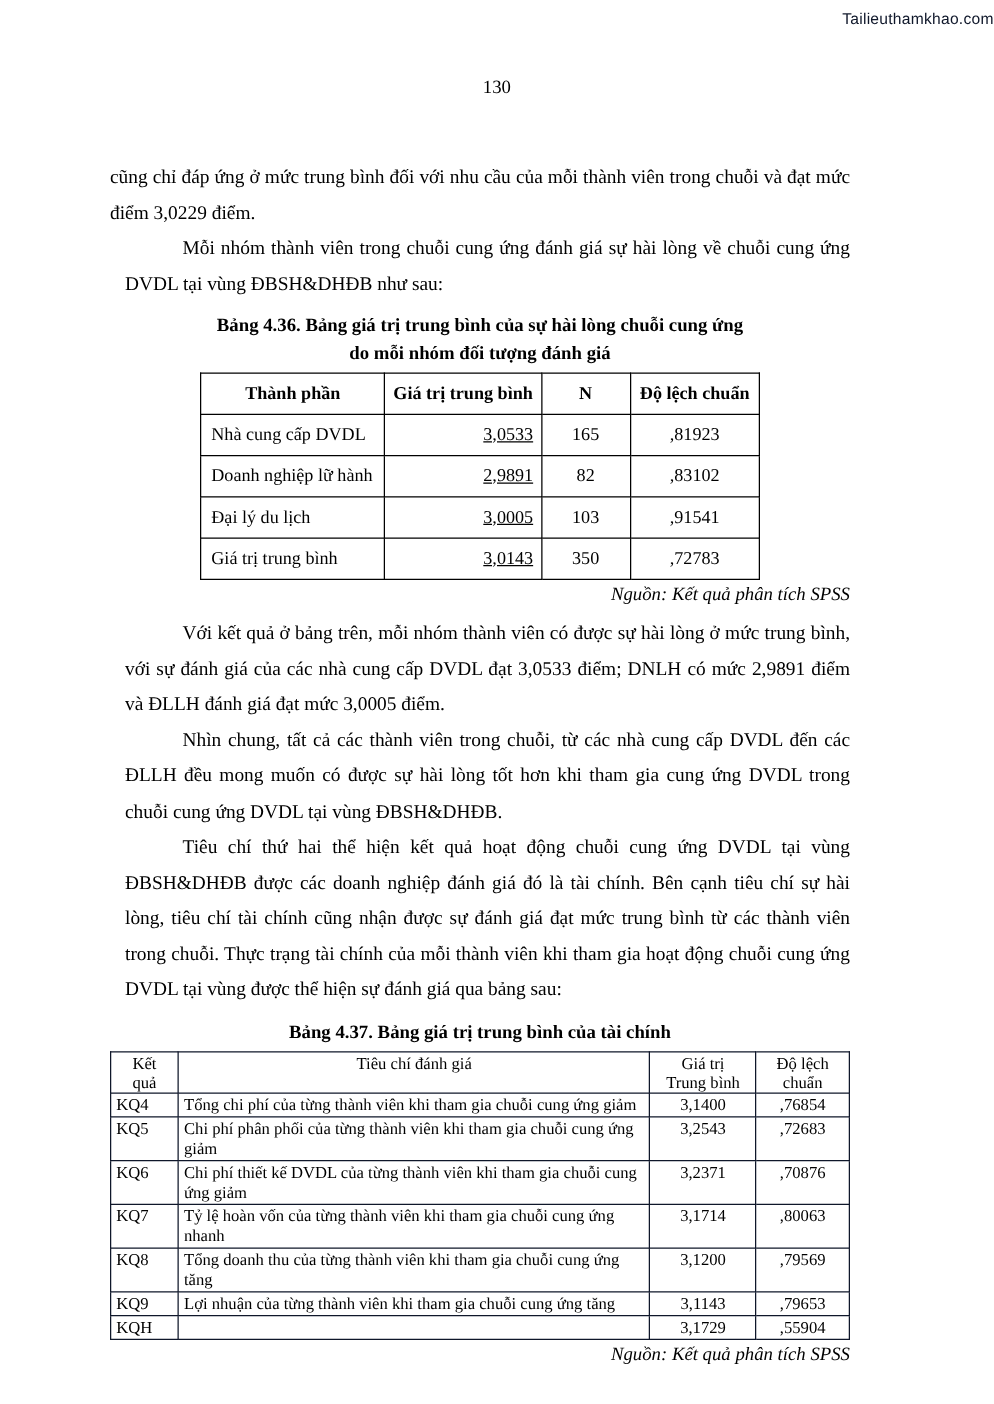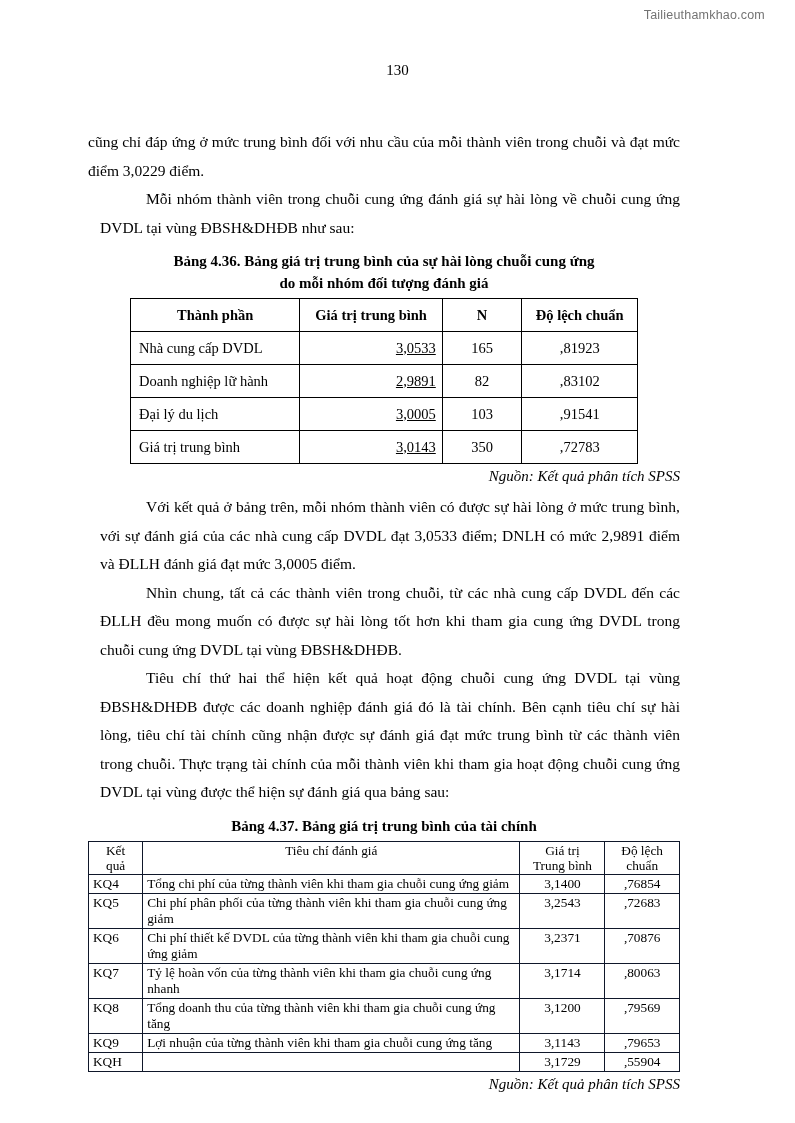--- a/index.html
+++ b/index.html
@@ -16,24 +16,24 @@
     overflow: hidden;
   }
   .page {
     position: absolute;
     inset: 0;
     background: #ffffff;
   }
   .watermark {
     position: absolute;
     top: 8px;
-    right: 30px;
+    right: 0;
     font-family: "Liberation Sans", sans-serif;
     font-size: 12.5px;
-    color: #737373;
+    color: #0f172a;
     letter-spacing: 0.2px;
   }
   .page-number {
     position: absolute;
     top: 62px;
     left: 0;
     width: 100%;
     text-align: center;
     font-size: 15px;
   }
@@ -61,21 +61,21 @@
     line-height: 22px;
     margin: 8px 0 4px 0;
   }
   .tbl-caption .line2 { display: block; }
   table {
     border-collapse: collapse;
     font-size: 14.5px;
   }
   table.t436 {
     margin: 0 auto;
-    width: 508px;
+    width: 448px;
   }
   table.t436 th, table.t436 td {
     border: 1px solid #000;
     padding: 4px 6px;
     height: 24px;
   }
   table.t436 th {
     text-align: center;
     font-weight: bold;
   }

